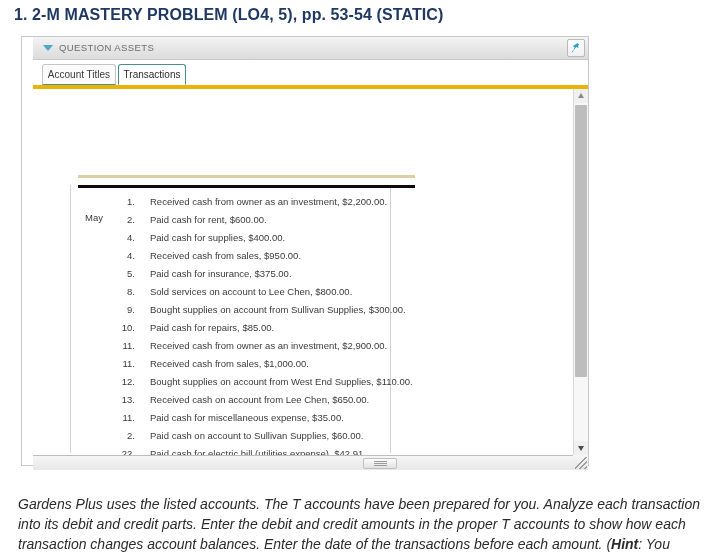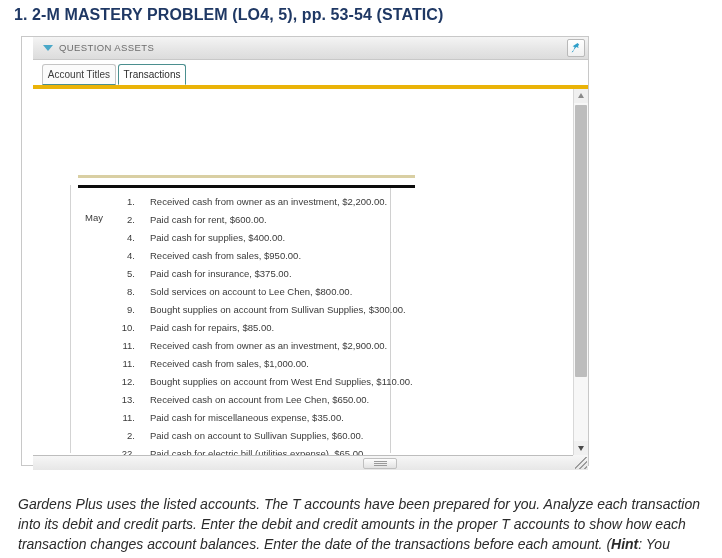--- a/index.html
+++ b/index.html
@@ -389,21 +389,21 @@
             <span class="txn-desc">Paid cash for miscellaneous expense, $35.00.</span>
           </div>
           <div class="txn-row">
             <span class="txn-month"></span>
             <span class="txn-day">2.</span>
             <span class="txn-desc">Paid cash on account to Sullivan Supplies, $60.00.</span>
           </div>
           <div class="txn-row">
             <span class="txn-month"></span>
             <span class="txn-day">22.</span>
-            <span class="txn-desc">Paid cash for electric bill (utilities expense), $65.00.</span>
+            <span class="txn-desc">Paid cash for electric bill (utilities expense), $42.91.</span>
           </div>
           <div class="txn-row">
             <span class="txn-month"></span>
             <span class="txn-day">23.</span>
             <span class="txn-desc">Paid cash for advertising, $105.00.</span>
           </div>
         </div>
     </div>
 
     <div id="v-scrollbar">

